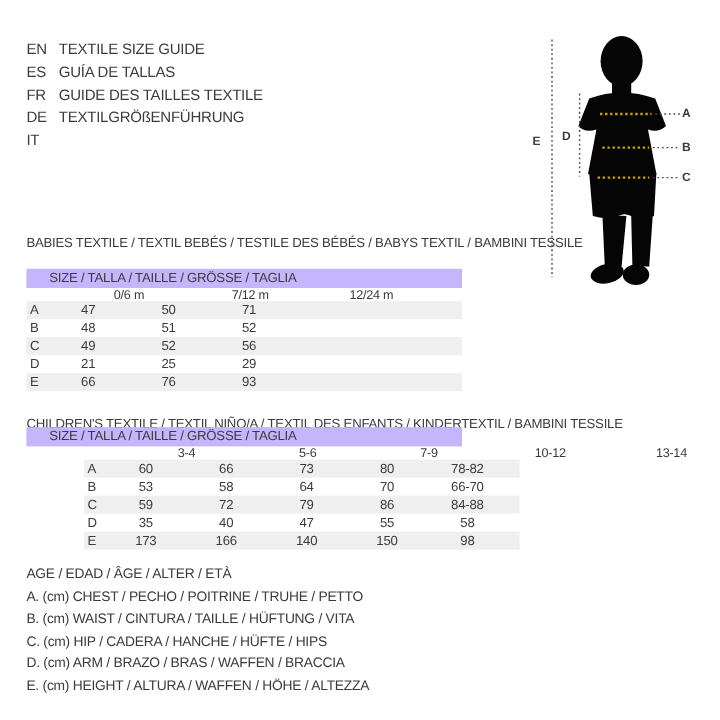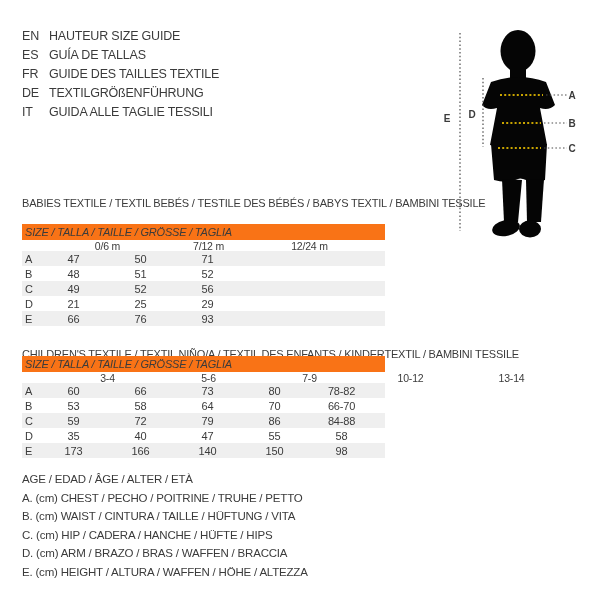--- a/index.html
+++ b/index.html
@@ -1,73 +1,72 @@
 <!DOCTYPE html>
 <html><head>
 <meta charset="utf-8">
 <style>
   html,body{margin:0;padding:0;background:#fff;}
   .canvas{position:relative;width:600px;height:600px;background:#ffffff;overflow:hidden;
           font-family:"Liberation Sans",sans-serif;color:#3b3b3b;letter-spacing:-0.2px;}
 
   
   .lang-block{position:absolute;left:22px;top:29px;}
-  .lang-row{display:flex;height:19px;align-items:flex-start;font-size:12.5px;}
+  .lang-row{display:flex;height:19px;align-items:flex-end;font-size:12.5px;}
   .lang-code{width:27px;flex:0 0 27px;}
 
   
   svg.sil{position:absolute;left:478px;top:28px;}
   svg.measure{position:absolute;left:440px;top:25px;}
   .mlabel{position:absolute;font-size:10px;font-weight:bold;letter-spacing:0;
           transform:translate(-50%,-50%);color:#3b3b3b;}
 
   
   .table-title{position:absolute;left:22px;height:12px;line-height:12px;font-size:11px;white-space:nowrap;}
-  .size-bar{position:absolute;left:22px;width:363px;height:16px;background:#f97316;
-            font-size:11px;line-height:16px;padding-left:3px;box-sizing:border-box;font-style:italic;}
+  .size-bar{position:absolute;left:22px;width:363px;height:16px;background:#c4b5fd;
+            font-size:11px;line-height:16px;padding-left:19px;box-sizing:border-box;}
   .grid{position:absolute;left:22px;width:363px;font-size:11px;}
   .trow{display:grid;align-items:center;height:15px;}
   .trow.head{height:11px;font-size:10.5px;gap:34px;}
   .cols3 .trow{grid-template-columns:18px 67px 67px 67px 1fr;}
   .cols5 .trow{grid-template-columns:18px 67px 67px 67px 67px 67px 1fr;}
   .trow span{text-align:center;}
   .trow span:first-child{text-align:left;padding-left:3px;}
   .trow.alt{background:#efefef;}
   #babies-title{top:197px;} #babies-bar{top:224px;} #babies-grid{top:240px;}
-  #children-title{top:348px;} #children-bar{top:356px;} #children-grid{top:372px;}
+  #children-title{top:348px;} #children-bar{top:356px;} #children-grid{top:372px;margin-left:48px;}
 
   
   .legend{position:absolute;left:22px;top:470px;font-size:11.5px;}
   .legend-line{height:18.5px;display:flex;align-items:center;white-space:nowrap;text-align:right;}
 </style>
 </head>
 <body>
 
 <div class="canvas">
 
   <div class="lang-block">
       <div class="lang-row">
         <span class="lang-code">EN</span>
-        <span>HAUTEUR SIZE GUIDE</span>
+        <span>TEXTILE SIZE GUIDE</span>
       </div>
       <div class="lang-row">
         <span class="lang-code">ES</span>
         <span>GUÍA DE TALLAS</span>
       </div>
       <div class="lang-row">
         <span class="lang-code">FR</span>
         <span>GUIDE DES TAILLES TEXTILE</span>
       </div>
       <div class="lang-row">
         <span class="lang-code">DE</span>
         <span>TEXTILGRÖßENFÜHRUNG</span>
       </div>
       <div class="lang-row">
         <span class="lang-code">IT</span>
-        <span>GUIDA ALLE TAGLIE TESSILI</span>
       </div>
     </div>
 
   <svg class="sil" width="100" height="212" viewBox="0 0 100 212">
     <g fill="#050505">
       <ellipse cx="40" cy="23" rx="17.5" ry="21"></ellipse>
       <rect x="32" y="38" width="16" height="16"></rect>
       <path d="M13,54 Q40,44 68,54 L77,77 Q71,83 62,80 L69,117 Q40,125 12,117 L19,80 Q9,83 4,77 Z"></path>
       <path d="M13,116 Q40,124 69,116 L67,152 Q56,156 45,151 Q42,150 40,151 Q29,156 16,152 Z"></path>
       <path d="M24,151 L44,152 L40,194 L26,194 Z"></path>

